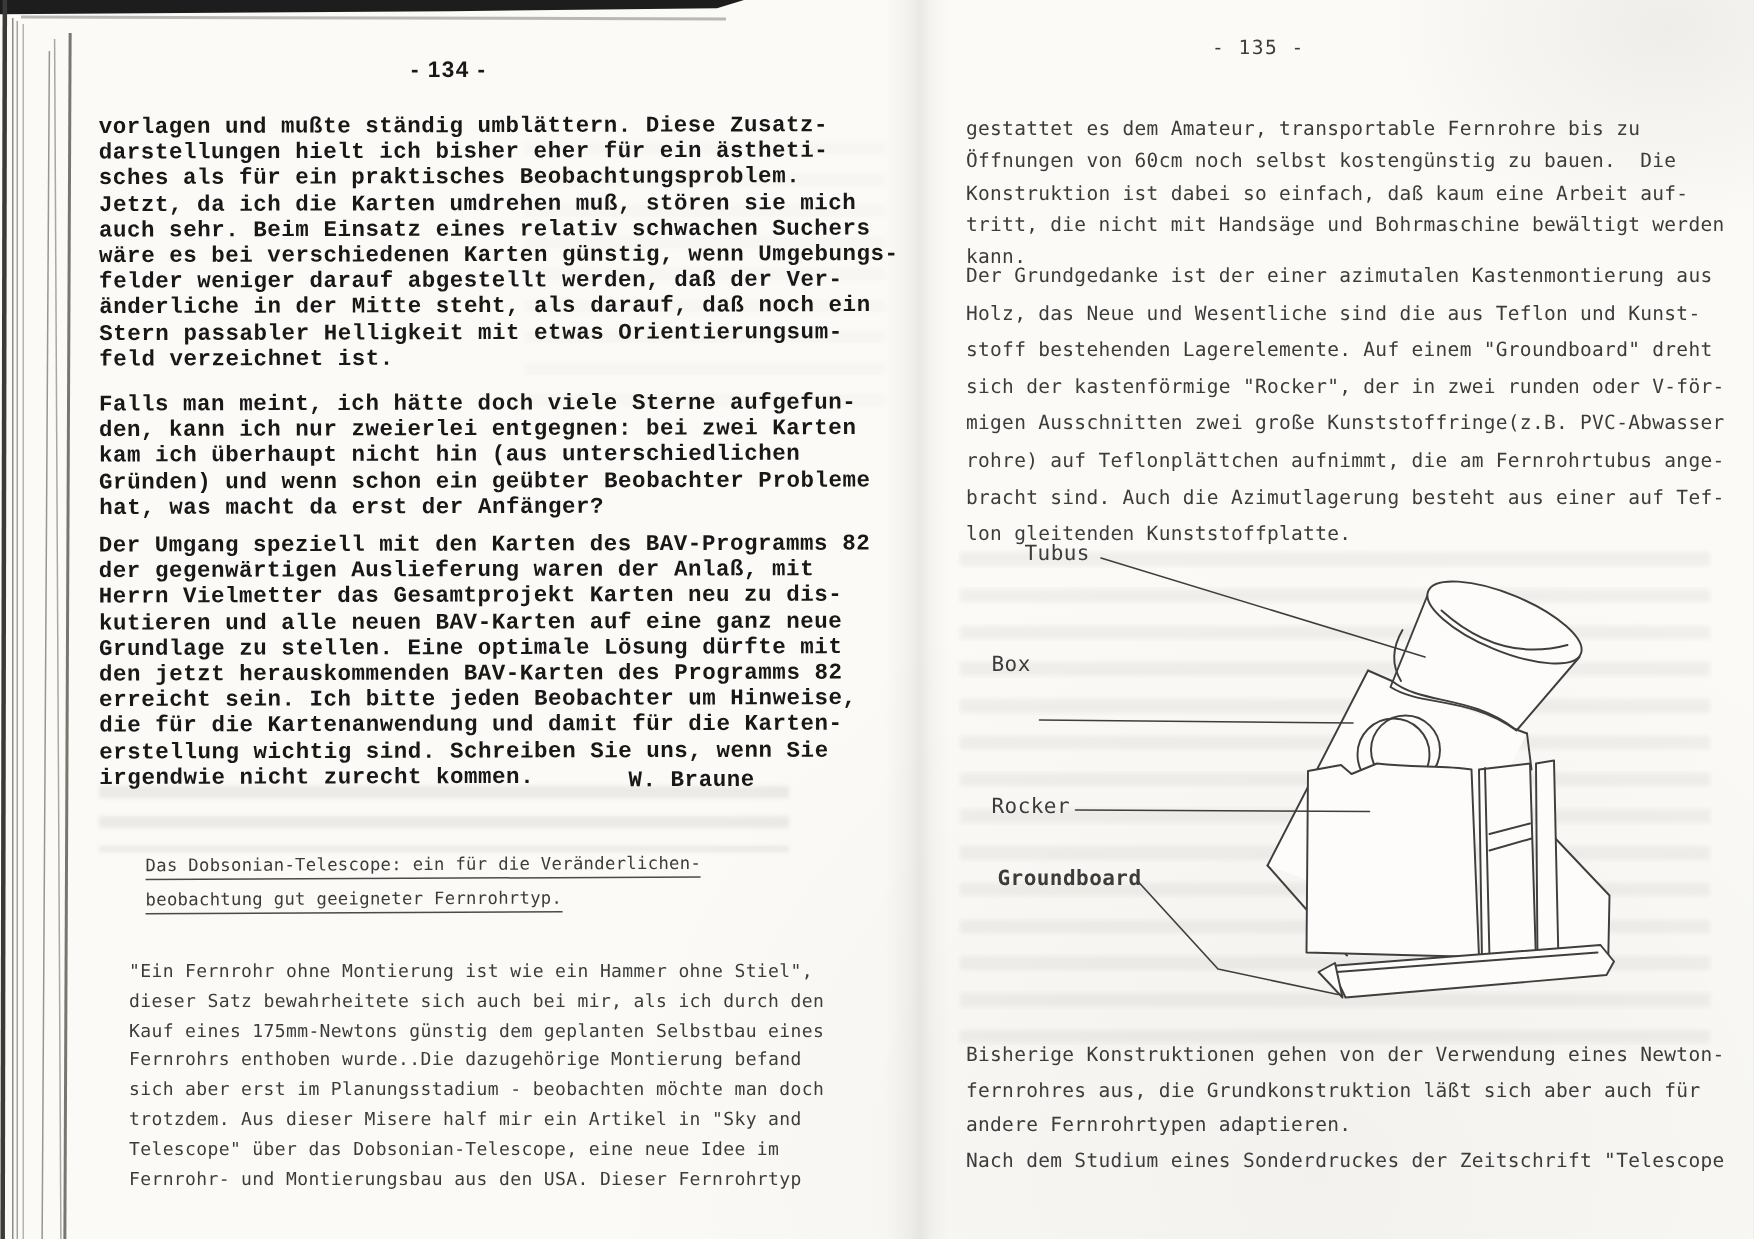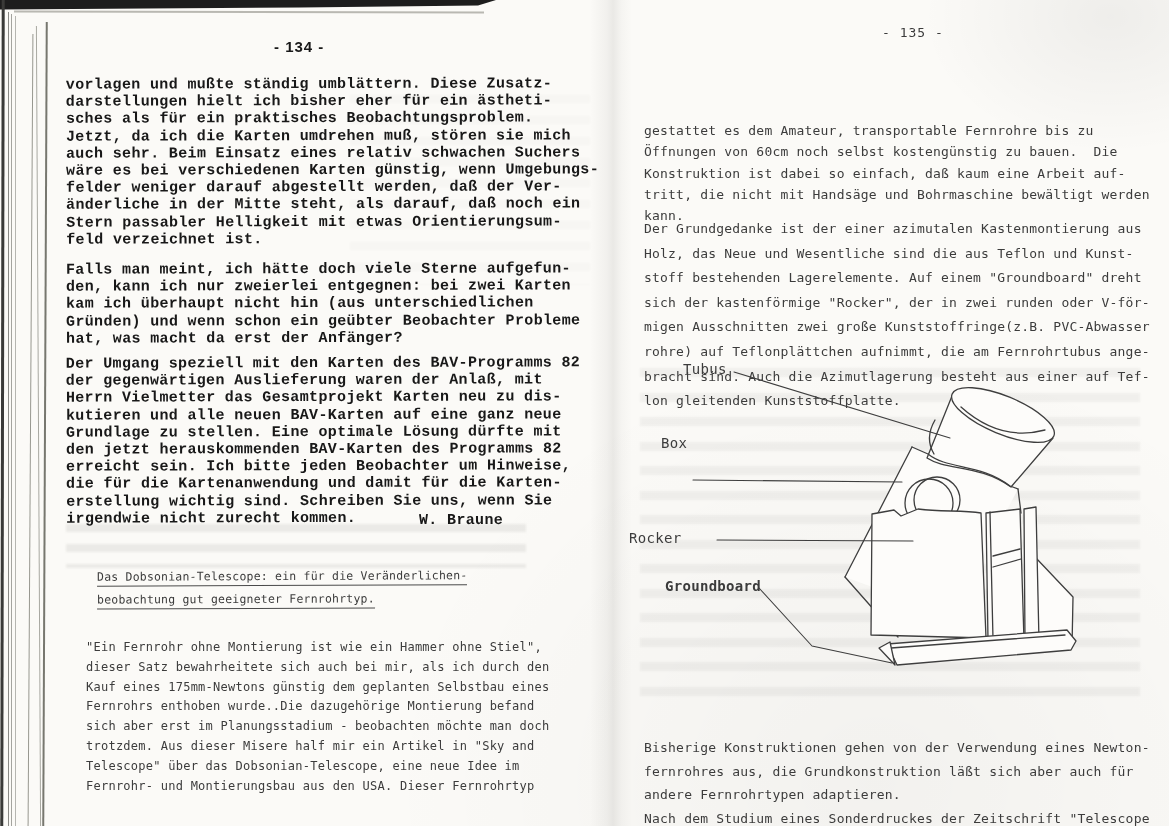--- a/index.html
+++ b/index.html
@@ -18,25 +18,25 @@
   .typed{
     position:absolute; font-family:"Liberation Mono", monospace; font-weight:700;
     font-size:15px; line-height:17.2px; letter-spacing:0.35px; color:var(--typed_ink);
     white-space:pre; transform:rotate(-0.15deg);
   }
   .matrix{
     position:absolute; font-family:"DejaVu Sans Mono", monospace; font-weight:500;
     font-size:12px; line-height:19.8px; letter-spacing:0.25px; color:var(--matrix_ink);
     white-space:pre;
   }
-  .matrix-r{ font-size:13px; line-height:21.3px; letter-spacing:0.2px;margin-top:44px; }
+  .matrix-r{ font-size:13px; line-height:21.3px; letter-spacing:0.2px; }
   .tline{white-space:pre;}
   .pagenum-left{position:absolute; left:274px; top:38px; font-family:Liberation Sans, sans-serif;
     font-weight:700; font-size:15px; letter-spacing:1px; color:var(--typed_ink);}
-  .pagenum-right{position:absolute; left:882px; top:25px; font-family:"DejaVu Sans Mono",monospace;
+  .pagenum-right{position:absolute; left:808px; top:25px; font-family:"DejaVu Sans Mono",monospace;
     font-weight:500; font-size:13px; letter-spacing:1px; color:var(--matrix_ink);text-align:right;}
   .heading{position:absolute; left:97px; top:569px; font-family:"DejaVu Sans Mono",monospace;
     font-size:11.5px; letter-spacing:0.2px; color:var(--matrix_ink); font-weight:400;}
   .heading .tline{display:block; width:fit-content; border-bottom:1.2px solid #4a4a4a;
     padding-bottom:2px; margin-bottom:6px; transform:rotate(-0.25deg);}
   .signature{position:absolute; left:419px; top:512px;}
   .diag-label{position:absolute; font-family:"DejaVu Sans Mono",monospace; font-size:14px;
     letter-spacing:0.3px; color:var(--matrix_ink); font-weight:500;}
   
   .top-band{position:absolute; left:0; top:0; width:496px; height:10px; background:#1d1d1d;
@@ -88,21 +88,21 @@
   </div>
 
   <div>
     <div class="pagenum-right">- 135 -</div>
 
     <div class="matrix matrix-r" style="left:644px;top:76px;"><div class="tline">gestattet es dem Amateur, transportable Fernrohre bis zu</div><div class="tline">Öffnungen von 60cm noch selbst kostengünstig zu bauen.  Die</div><div class="tline">Konstruktion ist dabei so einfach, daß kaum eine Arbeit auf-</div><div class="tline">tritt, die nicht mit Handsäge und Bohrmaschine bewältigt werden</div><div class="tline">kann.</div></div>
     <div class="matrix matrix-r" style="left:644px;top:173px;line-height:24.6px;"><div class="tline">Der Grundgedanke ist der einer azimutalen Kastenmontierung aus</div><div class="tline">Holz, das Neue und Wesentliche sind die aus Teflon und Kunst-</div><div class="tline">stoff bestehenden Lagerelemente. Auf einem "Groundboard" dreht</div><div class="tline">sich der kastenförmige "Rocker", der in zwei runden oder V-för-</div><div class="tline">migen Ausschnitten zwei große Kunststoffringe(z.B. PVC-Abwasser</div><div class="tline">rohre) auf Teflonplättchen aufnimmt, die am Fernrohrtubus ange-</div><div class="tline">bracht sind. Auch die Azimutlagerung besteht aus einer auf Tef-</div><div class="tline">lon gleitenden Kunststoffplatte.</div></div>
 
     <div class="diag-label" style="left:683px;top:361px;">Tubus</div>
     <div class="diag-label" style="left:661px;top:435px;">Box</div>
-    <div class="diag-label" style="left:629px;top:530px;">Rocker</div>
+    <div class="diag-label" style="left:661px;top:530px;">Rocker</div>
     <div class="diag-label" style="left:665px;top:578px;font-weight:bold;">Groundboard</div>
 
     <svg style="position:absolute;left:630px;top:350px;" width="470" height="350" viewBox="0 0 470 350">
       <g stroke="#3e3e3e" stroke-width="1.3" fill="none" stroke-linecap="round" stroke-linejoin="round">
 
         <g>
           <path d="M282,97 L388,139 L322,266 L215,227 Z" fill="#fdfcfa" stroke="none"></path>
         </g>
 
         <g>

